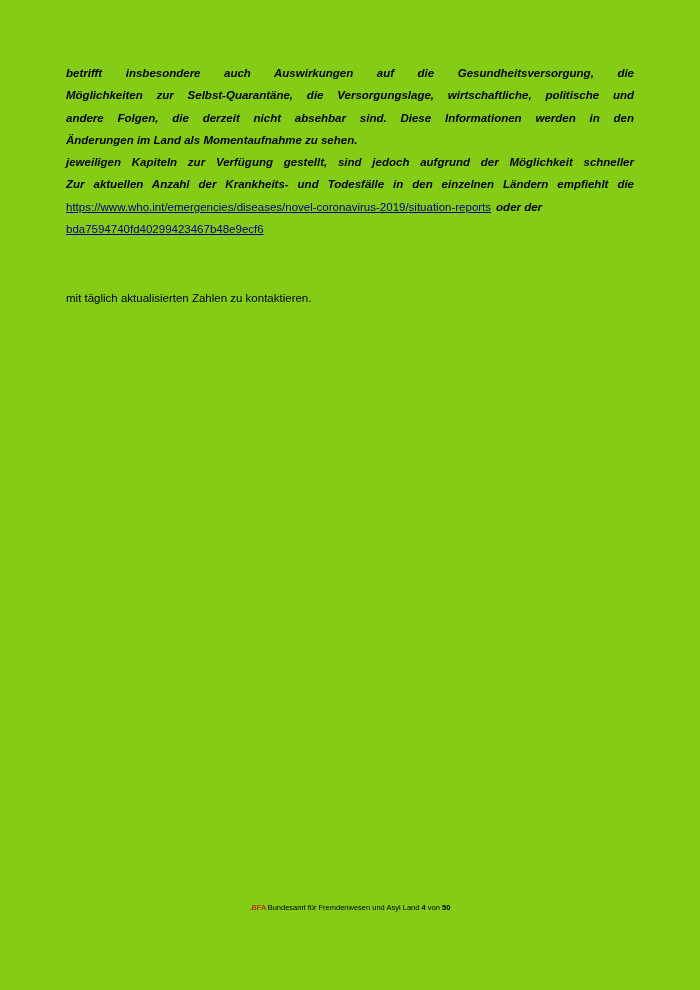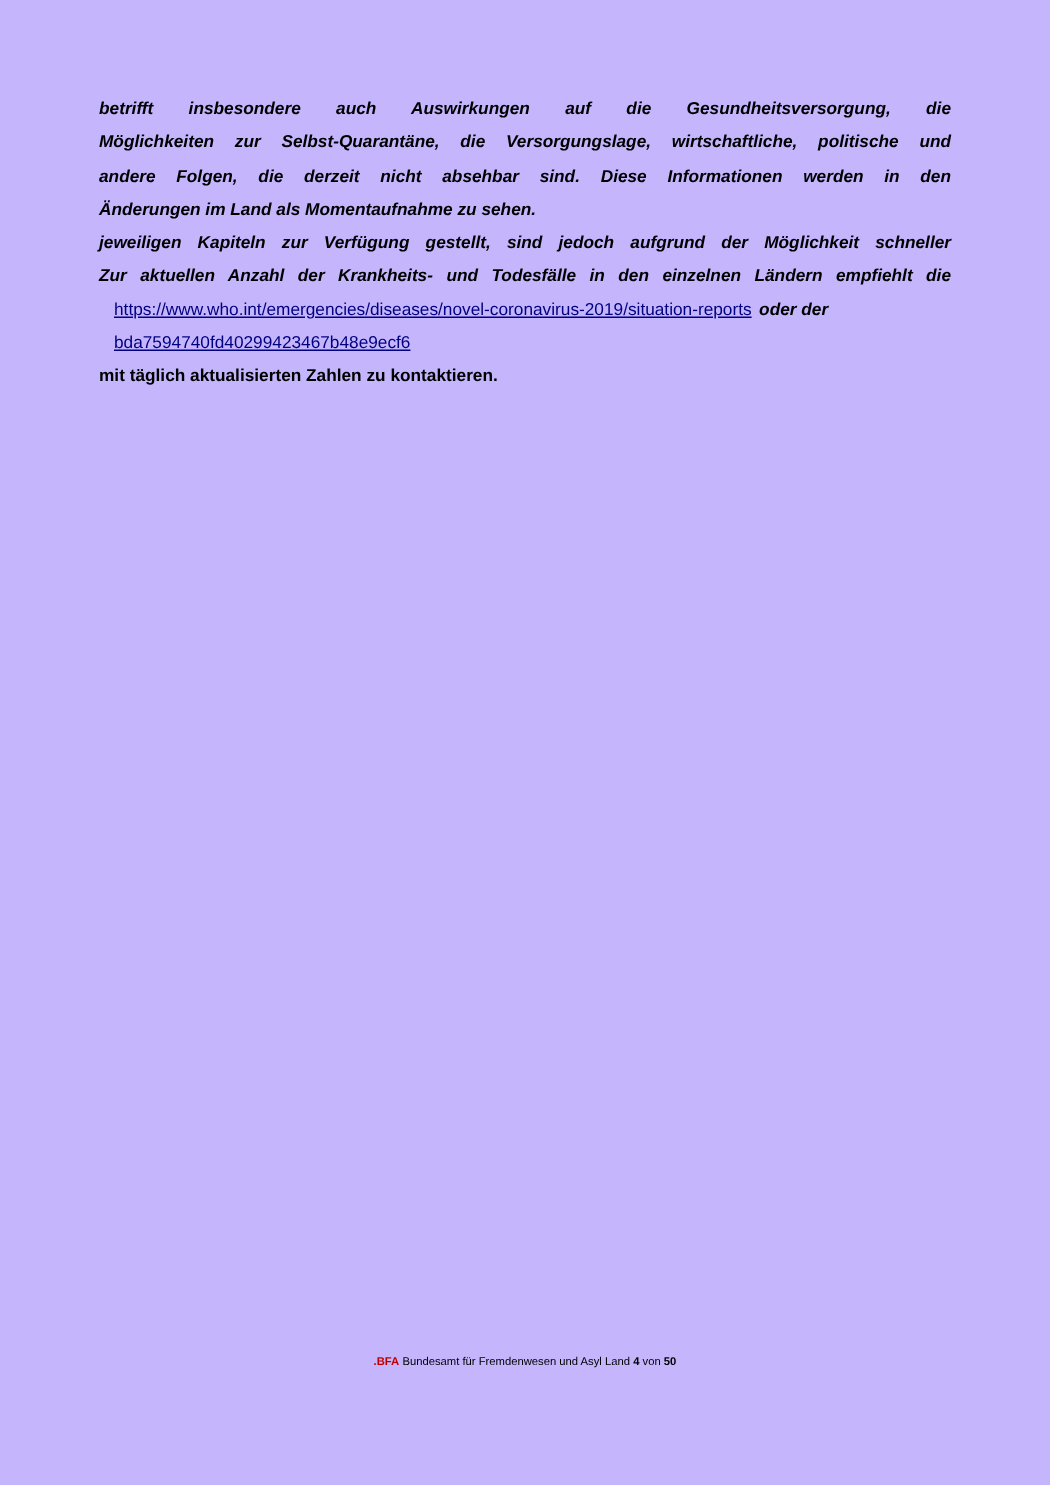--- a/index.html
+++ b/index.html
@@ -4,21 +4,21 @@
 <style>
   html, body {
     margin: 0;
     padding: 0;
     background: #ffffff;
   }
   .page {
     position: relative;
     width: 700px;
     height: 990px;
-    background: #c4b5fd;
+    background: #84cc16;
     font-family: "Liberation Sans", sans-serif;
     color: #000000;
     overflow: hidden;
   }
   .content {
     position: absolute;
     left: 66px;
     top: 62px;
     width: 568px;
     font-size: 11.5px;
@@ -37,39 +37,39 @@
   .jline.last {
     text-align-last: left;
   }
   .line { display: block; }
   a.doclink {
     color: #000080;
     text-decoration: underline;
     font-weight: 400;
     font-style: normal;
     cursor: pointer;
-    margin-left: 10px;
   }
   .oder { margin-left: 5px; font-style: italic; }
   .closing {
-    font-weight: 700;
+    font-weight: 400;
     font-style: normal;
+    margin-top: 47px;
   }
   .footer {
     position: absolute;
     left: 0;
     top: 903px;
     width: 100%;
     text-align: center;
     font-size: 7.5px;
     line-height: 10px;
     color: #000000;
   }
   .footer .dot { color: #C00000; font-weight: 700; }
-  .footer .brand { color: #C00000; font-weight: 700; }
+  .footer .brand { color: #C00000; font-weight: 400; }
   .footer .b { font-weight: 700; }
 </style>
 </head>
 <body>
 
 <div class="page">
 
   <div class="content">
 
     <div class="para bi">

